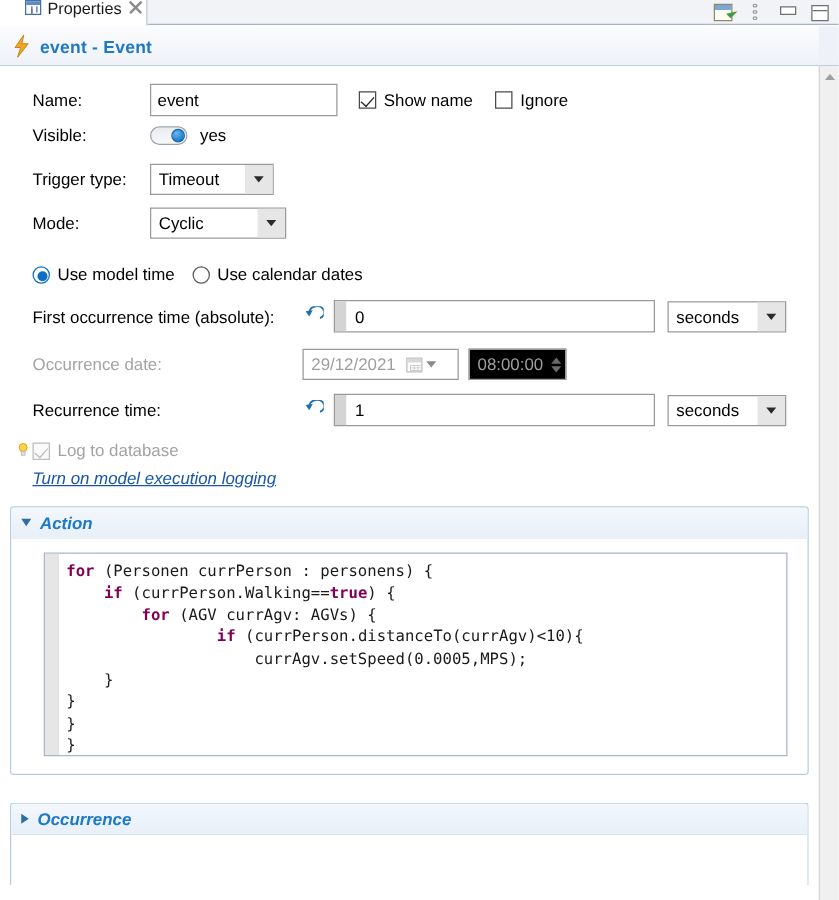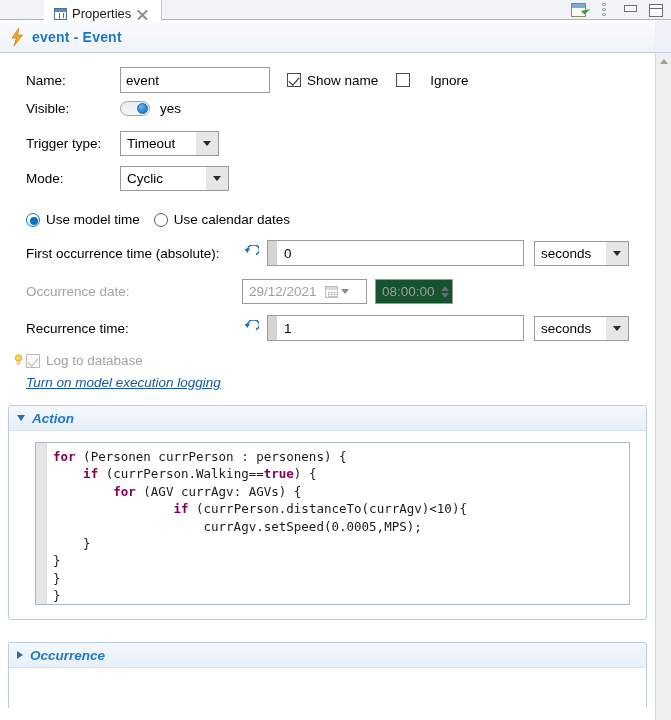--- a/index.html
+++ b/index.html
@@ -19,21 +19,21 @@
   }
   .tabbar-fill{
     position:absolute; left:0; top:0; width:671px; height:20px;
     background:#f1f3f7; border-bottom:1px solid #a8b4c4;
   }
   .tab{
     position:absolute; left:0; top:0; height:21px; width:118px;
     background:#ffffff;
     border-right:1px solid #bcc6d4;
     border-bottom:1px solid #ffffff;
-    display:flex; align-items:flex-end; padding-left:10px;margin-left:44px;
+    display:flex; align-items:flex-start; padding-left:20px;
   }
   .tab-icon{
     width:13px; height:12px; margin-right:5px; flex:0 0 auto;
     position:relative;
     background:#ffffff; border:1px solid #4a6fa5;
   }
   .tab-icon::before{
     content:""; position:absolute; left:0; top:0; right:0; height:3px;
     background:#5b8cc8;
   }
@@ -179,21 +179,21 @@
   .cal-ico::before{ content:""; position:absolute; left:0; top:0; right:0; height:3px; background:#d9d9d9; }
   .cal-ico::after{ content:""; position:absolute; left:2px; top:5px; width:9px; height:5px;
     background:
       linear-gradient(#c9c9c9 1px, transparent 1px) 0 0/100% 2px repeat-y,
       linear-gradient(90deg,#c9c9c9 1px, transparent 1px) 0 0/3px 100% repeat-x;
   }
   .dd-arrow{ width:16px; display:flex; align-items:center; justify-content:center; }
   .dd-arrow .chev::before{ border-top-color:#8a8a8a; }
 
   .timebox{
-    height:25px; border:1px solid #9a9a9a; background:#14532d;
+    height:25px; border:1px solid #9a9a9a; background:#000000;
     display:inline-flex; align-items:center; padding-left:6px; color:#9e9e9e; font-size:13.5px;
     cursor:pointer;
   }
   .spin{ width:15px; height:23px; display:flex; flex-direction:column; justify-content:center; gap:2px;
          align-items:center; margin-left:4px; }
   .spin .up,.spin .dn{ width:0;height:0; border-left:4px solid transparent; border-right:4px solid transparent; }
   .spin .up{ border-bottom:5px solid #6b6b6b; }
   .spin .dn{ border-top:5px solid #6b6b6b; }
 
   
@@ -297,21 +297,21 @@
 <div class="corner"></div>
 
 <div class="main">
 
   <div class="row" style="left:26px; top:14px;">
     <span class="lbl" style="width:94px;">Name:</span>
     <input class="txt" style="width: 150px;" value="event">
     <span class="cb checked" style="margin-left:17px;"></span>
     <span class="lbl" style="margin-left:6px;">Show name</span>
     <span class="cb" style="margin-left:18px;"></span>
-    <span class="lbl" style="margin-left:20px;">Ignore</span>
+    <span class="lbl" style="margin-left:6px;">Ignore</span>
   </div>
 
   <div class="row" style="left:26px; top:48px;">
     <span class="lbl" style="width:94px;">Visible:</span>
     <span class="switch">
         <span class="knob"></span>
       </span>
     <span class="lbl" style="margin-left:10px;">yes</span>
   </div>
 

